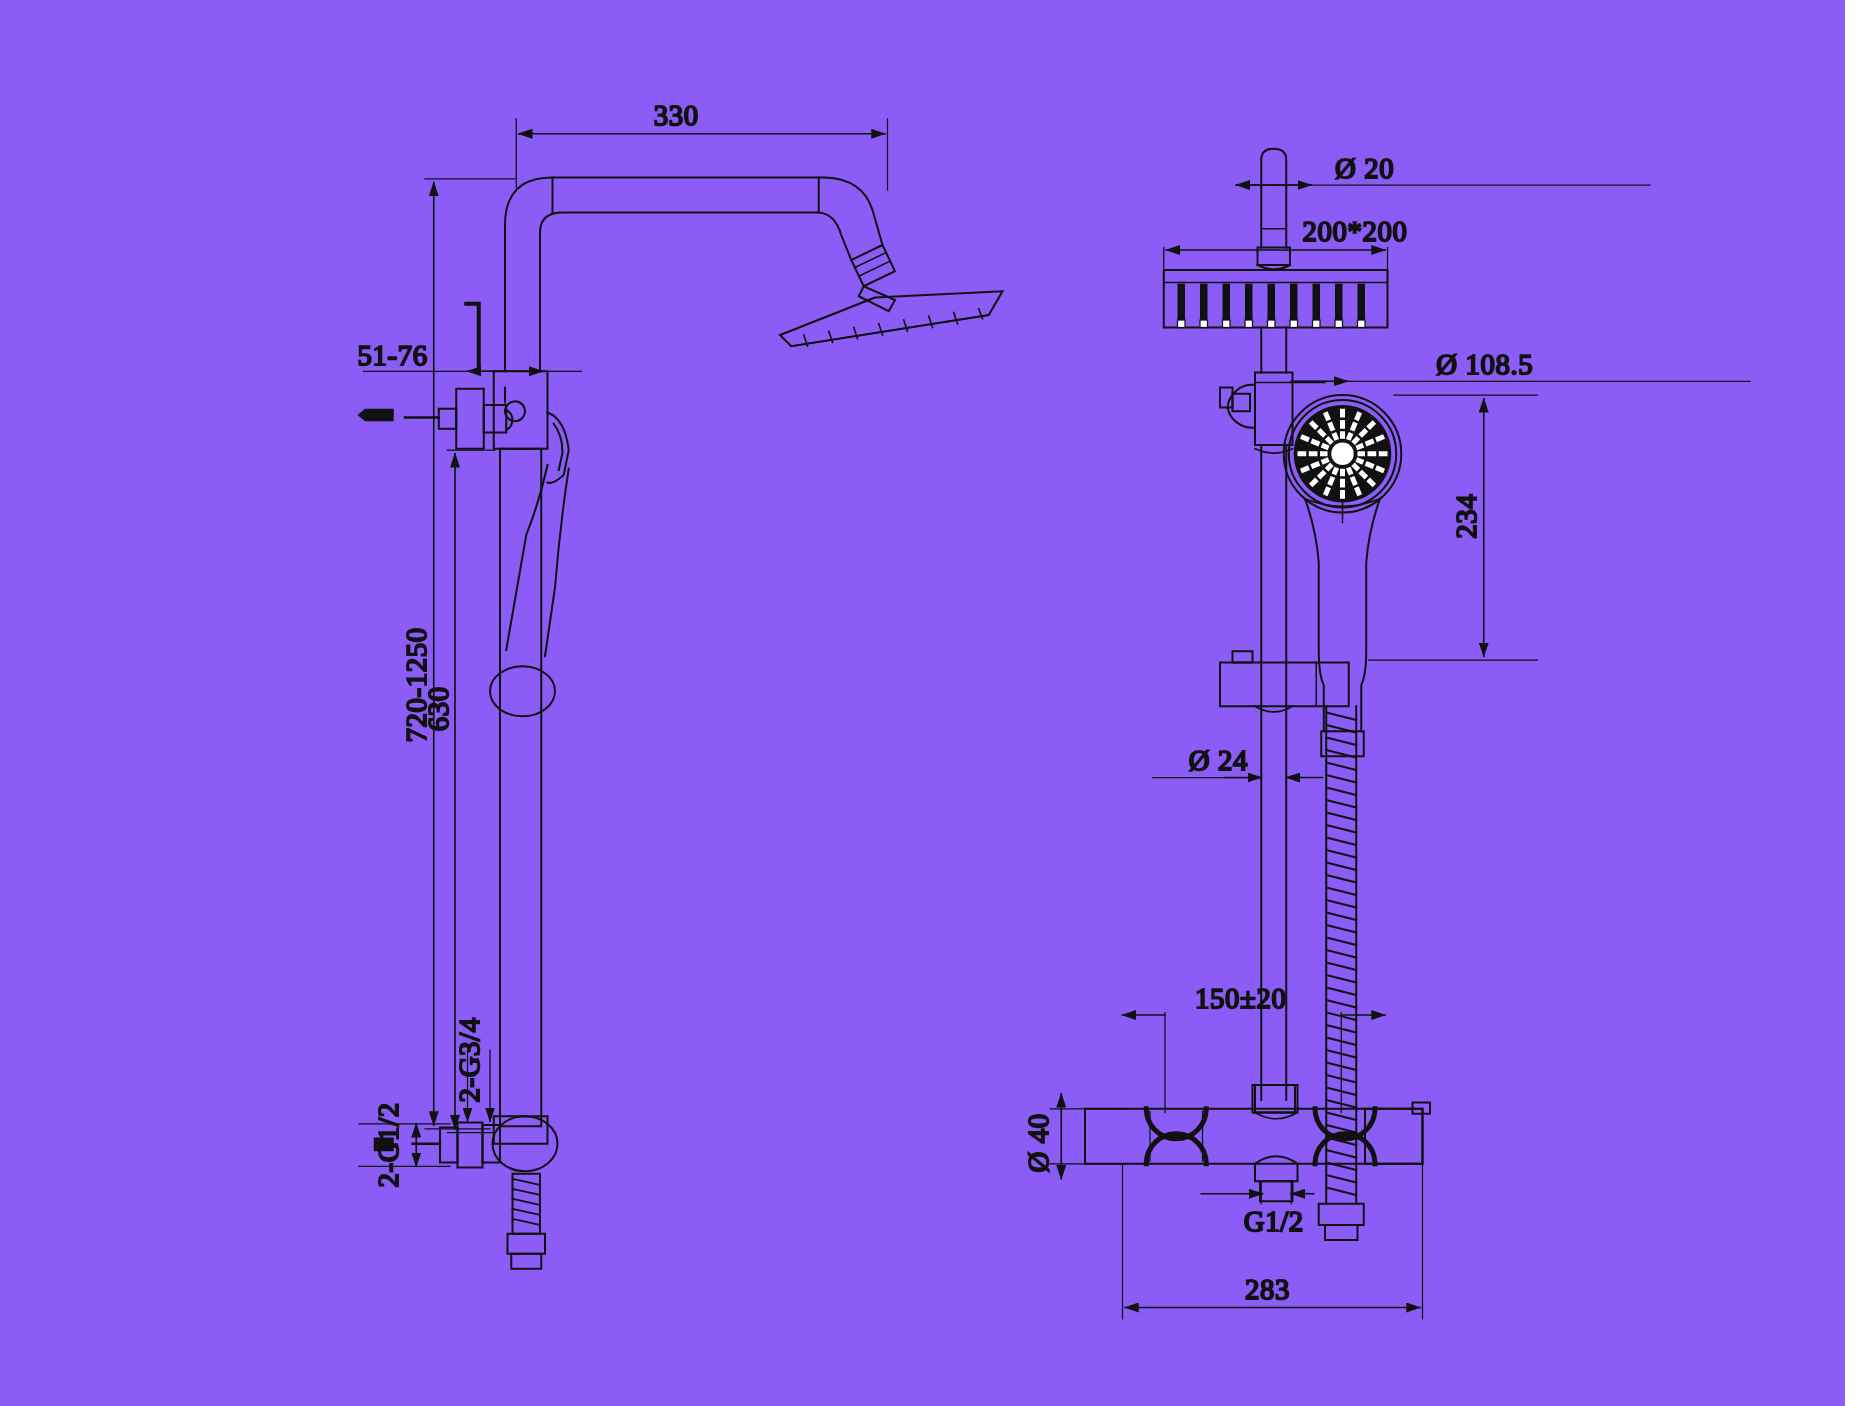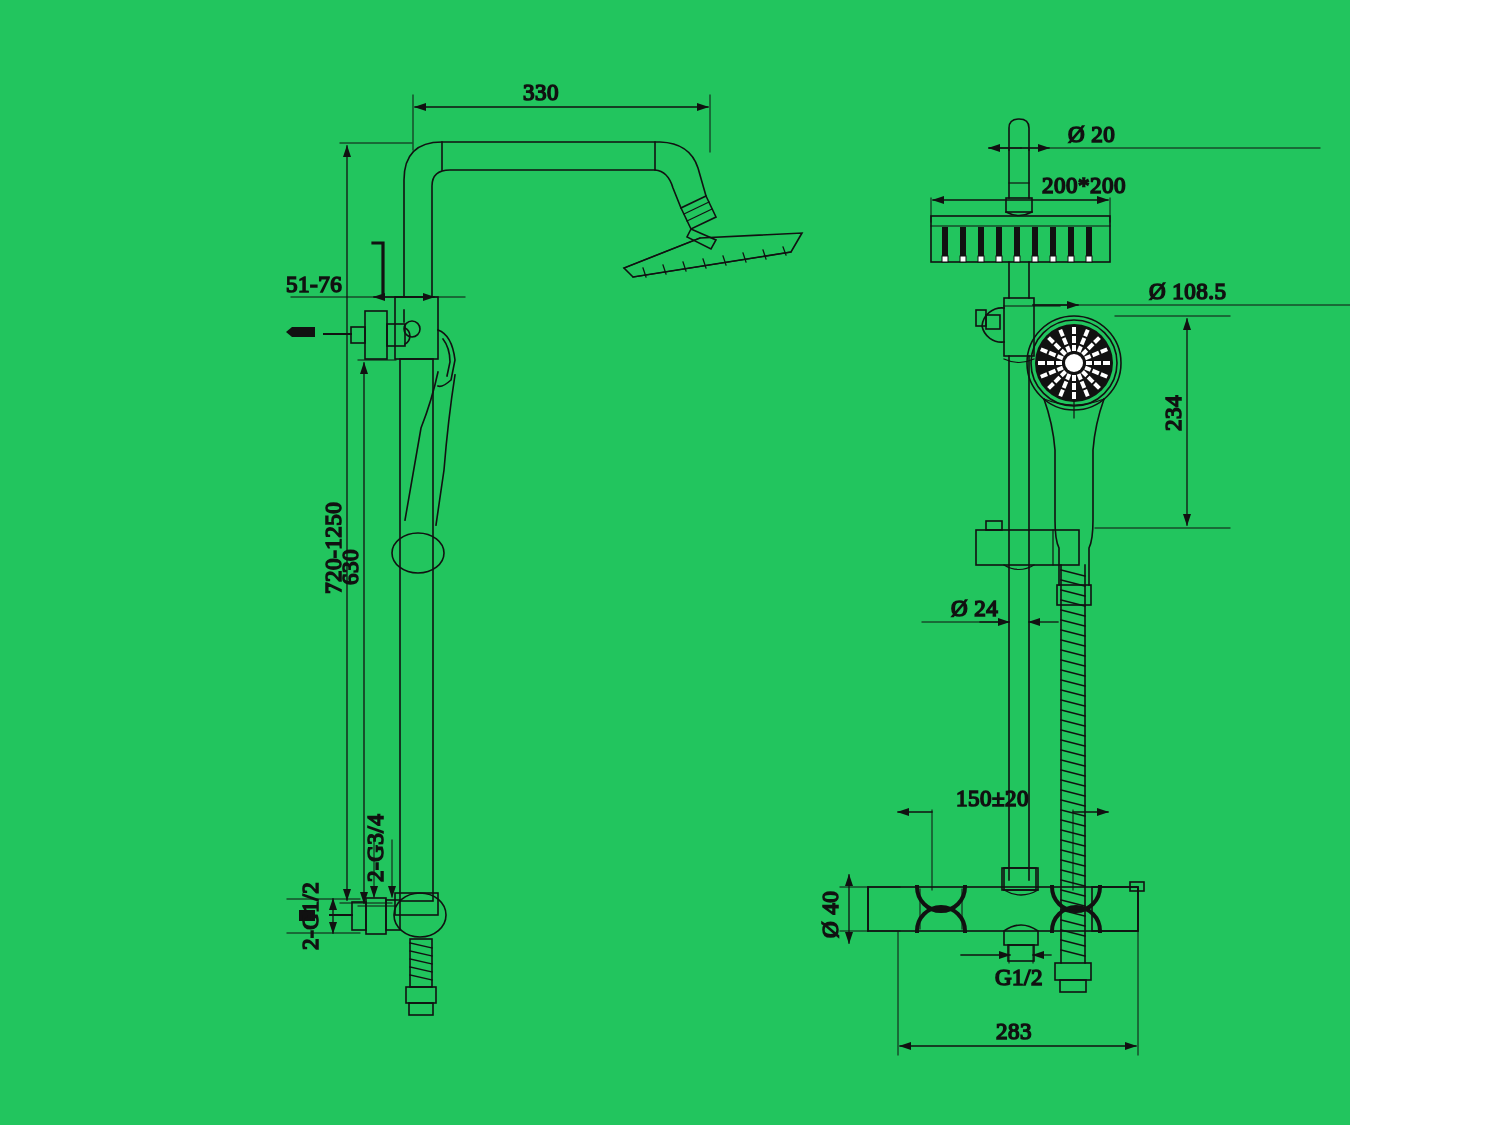--- a/index.html
+++ b/index.html
@@ -1,17 +1,17 @@
 <!DOCTYPE html>
 <html><head>
 <meta charset="utf-8">
 <style>
   html,body{margin:0;padding:0;background:#ffffff;}
   body{width:1500px;height:1125px;font-family:"Liberation Serif",serif;}
-  #stage{position:relative;width:1350px;height:1125px;overflow:hidden;background:#22c55e;}
+  #stage{position:relative;width:1476px;height:1125px;overflow:hidden;background:#8b5cf6;}
   svg{display:block;}
   .dimtext{font-family:"Liberation Serif",serif;font-size:23px;fill:#111;letter-spacing:.5px;}
 </style>
 </head>
 <body>
 
 <div id="stage">
 <svg width="1500" height="1125" viewBox="0 0 1500 1125" xmlns="http://www.w3.org/2000/svg">
 
   <defs>

